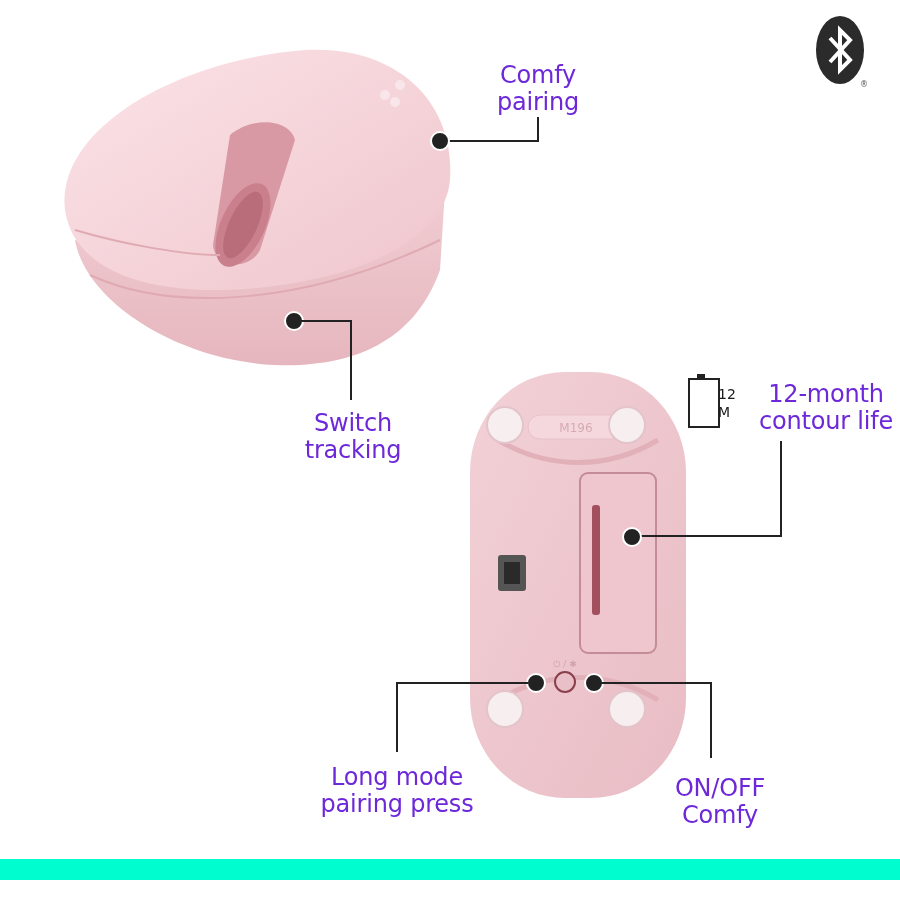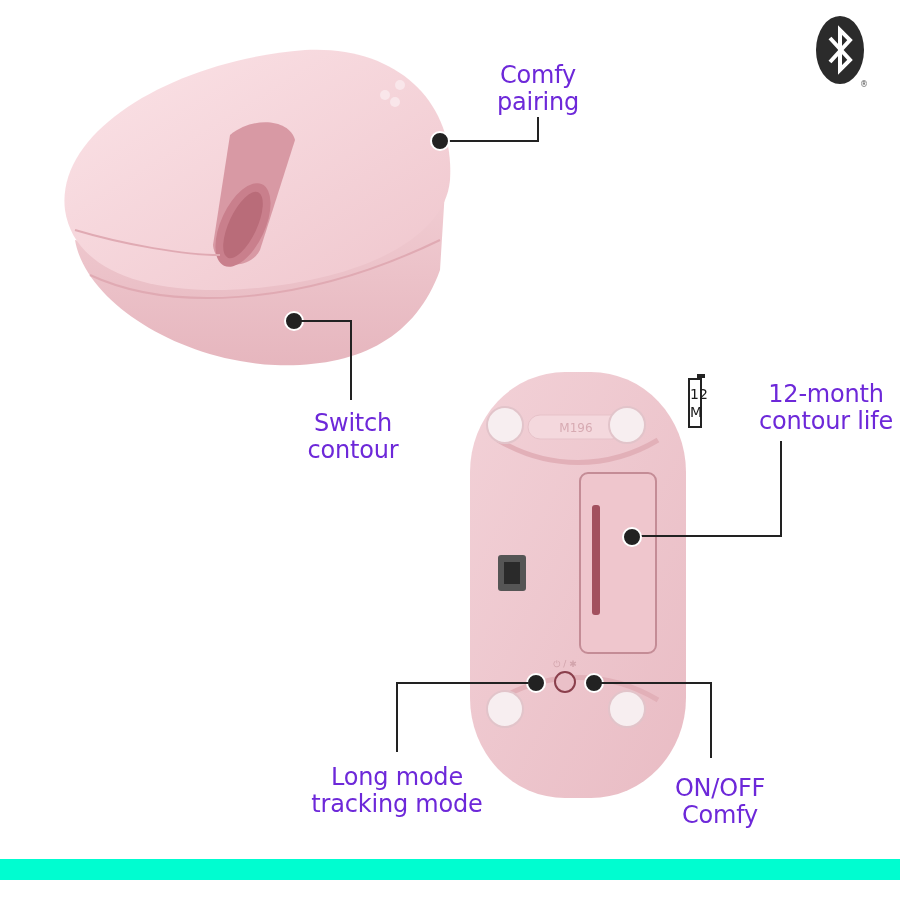--- a/index.html
+++ b/index.html
@@ -52,21 +52,21 @@
 </div>
 <div class="line" style="left:441px;top:140px;width:98px;height:2px;"></div>
 <div class="line" style="left:537px;top:117px;width:2px;height:25px;"></div>
 <div class="dot" style="left:430px;top:131px;"></div>
 
 <div class="dot" style="left:284px;top:311px;"></div>
 <div class="line" style="left:296px;top:320px;width:56px;height:2px;"></div>
 <div class="line" style="left:350px;top:320px;width:2px;height:80px;"></div>
 <div class="label" style="left:293px;top:410px;width:120px;">
   <span>Switch</span>
-  <span>contour</span>
+  <span>tracking</span>
 </div>
 
 <div class="abs" style="left:810px;top:10px;width:60px;height:82px;">
   <svg width="60" height="82" viewBox="0 0 60 82">
     <ellipse cx="30" cy="40" rx="24" ry="34" fill="#2b2b2b"></ellipse>
     <path d="M20 28 L40 50 L30 60 L30 20 L40 30 L20 52" stroke="#fff" stroke-width="4" fill="none" stroke-linejoin="miter"></path>
   </svg>
   <span class="abs" style="left:50px;top:70px;font-size:8px;color:#555;">®</span>
 </div>
 
@@ -98,39 +98,39 @@
   </svg>
 </div>
 
 <div class="foot" style="left:486px;top:406px;"></div>
 <div class="foot" style="left:608px;top:406px;"></div>
 <div class="foot" style="left:486px;top:690px;"></div>
 <div class="foot" style="left:608px;top:690px;"></div>
 
 <div class="abs" style="left:688px;top:374px;width:26px;height:58px;">
   <div style="position:absolute;left:9px;top:0;width:8px;height:4px;background:#222;"></div>
-  <div style="position:absolute;left:0;top:4px;width:14px;height:50px;border:2px solid #222;text-align:center;font-size:14px;line-height:18px;padding-top:5px;box-sizing:border-box;">
+  <div style="position:absolute;left:0;top:4px;width:22px;height:50px;border:2px solid #222;text-align:center;font-size:14px;line-height:18px;padding-top:5px;box-sizing:border-box;padding-left:28px;">
     <span style="display:block;">12</span>
     <span style="display:block;">M</span>
   </div>
 </div>
 <div class="label" style="left:724px;top:381px;width:140px;margin-left:32px;">
   <span>12-month</span>
   <span>contour life</span>
 </div>
 <div class="line" style="left:780px;top:441px;width:2px;height:96px;"></div>
 <div class="line" style="left:638px;top:535px;width:144px;height:2px;"></div>
 <div class="dot" style="left:622px;top:527px;"></div>
 
 <div class="dot" style="left:526px;top:673px;"></div>
 <div class="line" style="left:396px;top:682px;width:132px;height:2px;"></div>
 <div class="line" style="left:396px;top:682px;width:2px;height:70px;"></div>
 <div class="label" style="left:307px;top:764px;width:180px;">
   <span>Long mode</span>
-  <span>tracking mode</span>
+  <span>pairing press</span>
 </div>
 
 <div class="dot" style="left:584px;top:673px;"></div>
 <div class="line" style="left:600px;top:682px;width:112px;height:2px;"></div>
 <div class="line" style="left:710px;top:682px;width:2px;height:76px;"></div>
 <div class="label" style="left:660px;top:775px;width:120px;">
   <span>ON/OFF</span>
   <span>Comfy</span>
 </div>
 

